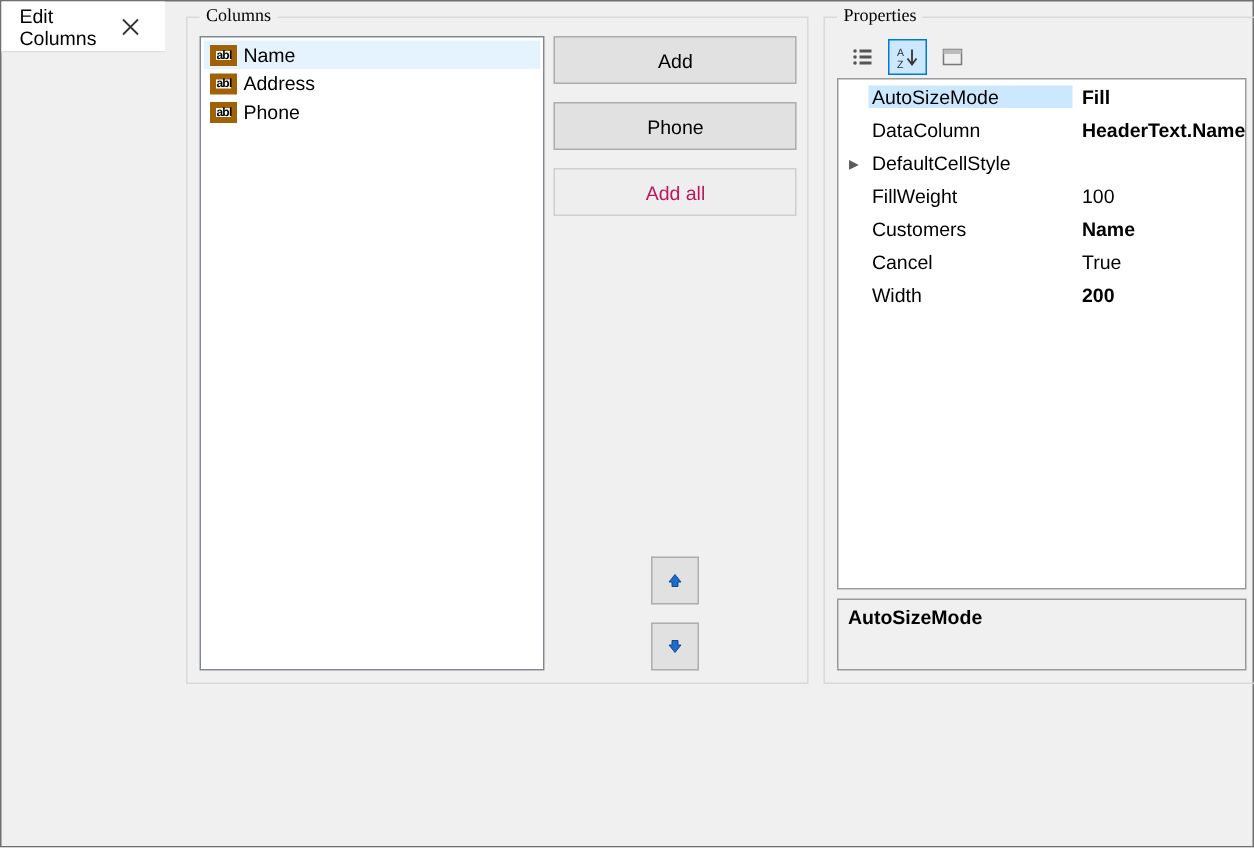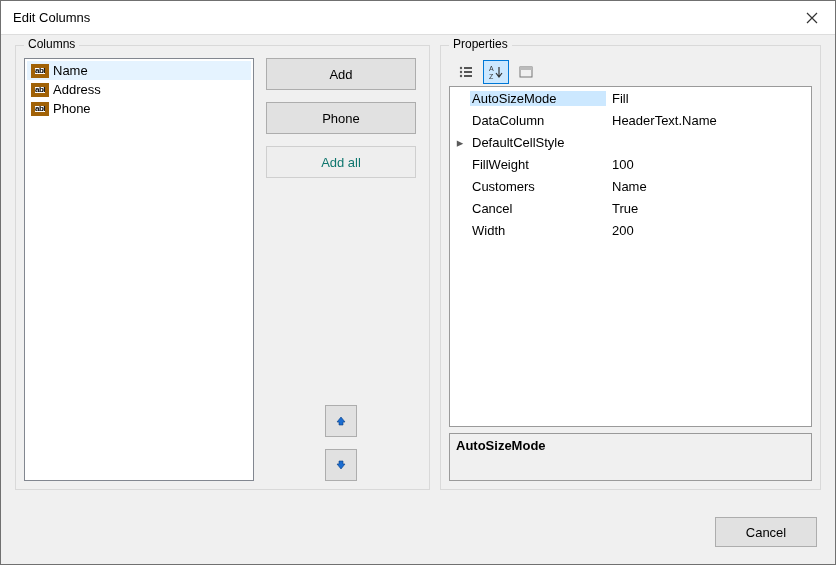--- a/index.html
+++ b/index.html
@@ -9,21 +9,20 @@
   font-size: 12px;
   background: #fff;
   color: #000;
 }
 .window {
   width: 836px;
   height: 565px;
   border: 1px solid #707070;
   background: #f0f0f0;
   display: flex;
-  flex-direction: column;
 }
 .titlebar {
   height: 34px;
   background: #fff;
   border-bottom: 1px solid #ddd;
   display: flex;
   align-items: center;
   padding: 0 0 0 12px;
   font-size: 13px;
 }
@@ -52,20 +51,21 @@
   display: flex;
   flex-direction: column;
 }
 .groupbox .legend {
   position: absolute;
   top: -9px;
   left: 8px;
   background: #f0f0f0;
   padding: 0 4px;
   font-size: 12px;
+  font-family: Liberation Serif, serif;
 }
 
 .columns-group { width: 415px; height: 445px; }
 .properties-group { flex: 1; height: 445px; }
 
 .columns-inner { display: flex; flex: 1; gap: 12px; }
 .listbox {
   background: #fff;
   border: 1px solid #828790;
   width: 230px;
@@ -99,30 +99,30 @@
 }
 
 .btncol {
   display: flex;
   flex-direction: column;
   gap: 12px;
   align-items: center;
   width: 150px;
 }
 .btn {
-  width: 150px;
+  width: 162px;
   height: 32px;
   background: #e1e1e1;
   border: 1px solid #adadad;
   font-family: inherit;
   font-size: 13px;
   cursor: default;
 }
 .btn:disabled {
-  color: #0f766e;
+  color: #be185d;
   background: #eeeeee;
   border-color: #cfcfcf;
 }
 .spacer { flex: 1; }
 .arrow-btn {
   width: 32px;
   height: 32px;
   background: #e1e1e1;
   border: 1px solid #adadad;
   display: flex;
@@ -174,21 +174,21 @@
   width: 136px;
   padding-left: 2px;
 }
 .proprow .pval {
   flex: 1;
   padding-left: 6px;
   font-weight: normal;
   overflow: hidden;
   white-space: nowrap;
 }
-.proprow .pval.bold { font-weight: 400; }
+.proprow .pval.bold { font-weight: 700; }
 .proprow.selected .pname { background: #cce8ff; }
 .proprow.selected .pval { }
 
 .propdesc {
   border: 1px solid #9a9a9a;
   margin-top: 6px;
   height: 48px;
   padding: 4px 6px;
 }
 .propdesc .dname { font-weight: 700; font-size: 13px; }

